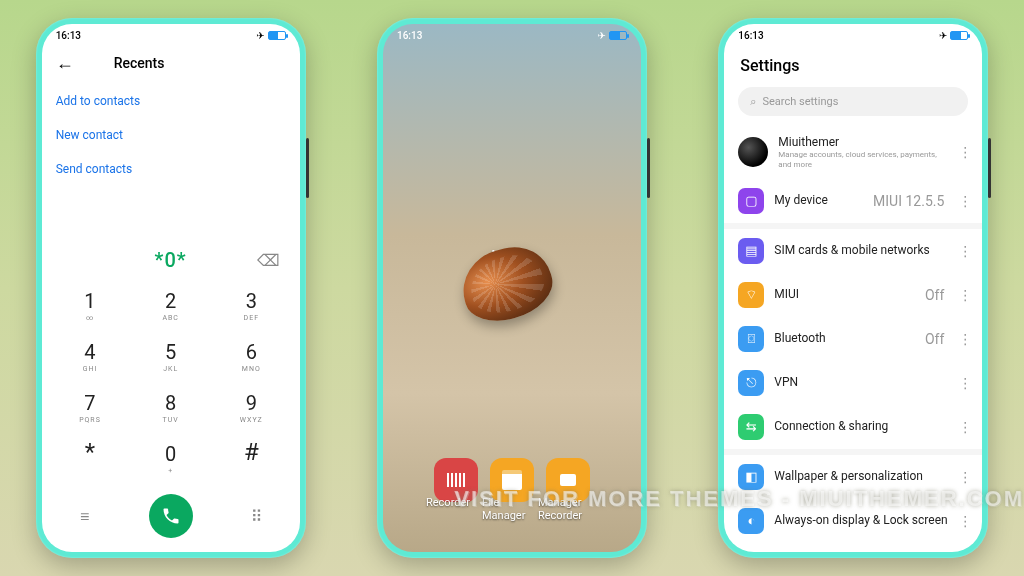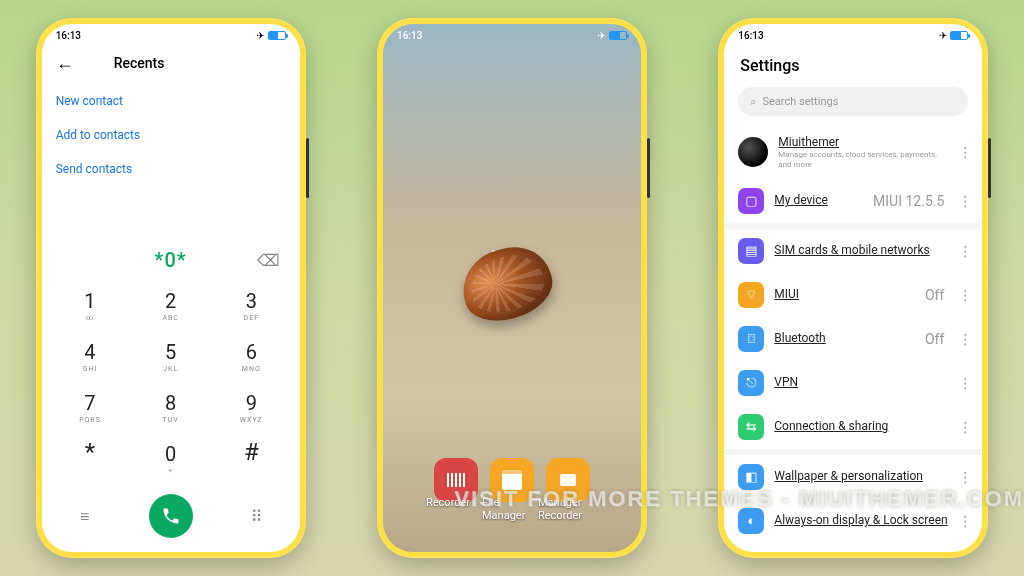--- a/index.html
+++ b/index.html
@@ -4,21 +4,21 @@
 <style>
 * { margin: 0; padding: 0; box-sizing: border-box; font-family: -apple-system, BlinkMacSystemFont, "Segoe UI", Roboto, sans-serif; }
 body {
   width: 1024px; height: 576px;
   background: linear-gradient(180deg, #b7d78c 0%, #cdd9a0 50%, #d9d7b0 100%);
   display: flex; justify-content: space-around; align-items: center;
   position: relative; overflow: hidden;
 }
 .phone {
   width: 270px; height: 540px;
-  background: #fde047; border-radius: 36px; padding: 6px;
+  background: #5eead4; border-radius: 36px; padding: 6px;
   box-shadow: 0 8px 24px rgba(0,0,0,.25), inset 0 0 2px rgba(255,255,255,.4);
   position: relative;
 }
 .phone::after { content:""; position:absolute; right:-3px; top:120px; width:3px; height:60px; background:#333; border-radius:2px; }
 .screen {
   width: 100%; height: 100%; background: #fff; border-radius: 30px;
   overflow: hidden; display: flex; flex-direction: column; position: relative;
 }
 .statusbar { height: 22px; display: flex; justify-content: space-between; align-items: center; padding: 0 14px; font-size: 10px; font-weight: 500; }
 .statusbar .right { display: flex; align-items: center; gap: 3px; }
@@ -61,21 +61,21 @@
 .ic-srec { background:#f5a623; } .ic-srec::before { content:""; width:16px; height:12px; background:#fff; border-radius:2px; position:relative; }
 
 
 .p3-title { font-size: 16px; font-weight: 500; padding: 10px 16px 12px; }
 .search-box { margin: 0 14px 10px; background:#f1f1f1; border-radius: 18px; padding: 8px 12px; font-size: 11px; color:#999; display:flex; align-items:center; gap:6px; }
 .s-list { flex:1; overflow:hidden; }
 .s-item { display:flex; align-items:center; padding: 9px 14px; gap:10px; position:relative; }
 .s-item.gap { border-top: 6px solid #f5f5f5; }
 .s-ic { width:26px; height:26px; border-radius:7px; flex-shrink:0; display:flex; align-items:center; justify-content:center; color:#fff; font-size:13px; }
 .s-txt { flex:1; min-width:0; }
-.s-txt .t { font-size: 12px; color:#222; line-height:1.2;text-decoration:underline; }
+.s-txt .t { font-size: 12px; color:#222; line-height:1.2; }
 .s-txt .d { font-size: 8px; color:#999; line-height:1.2; margin-top:1px; }
 .s-val { font-size: 14px; color:#999; margin-right:4px; }
 .s-more { color:#999; font-size:14px; width:10px; text-align:center; }
 .avatar { width:30px; height:30px; border-radius:50%; background: radial-gradient(circle at 35% 35%, #555 0%, #000 70%); flex-shrink:0; }
 
 .watermark {
   position:absolute; bottom:64px; left:0; right:0; text-align:right;
   font-size: 22px; font-weight: 800; letter-spacing: 2px;
   color: rgba(255,255,255,.55);
   text-shadow: 0 0 4px rgba(120,120,100,.6), 1px 1px 0 rgba(255,255,255,.3);
@@ -94,22 +94,22 @@
           <span class="battery">
             <i></i>
           </span>
         </span>
     </div>
     <div class="p1-head">
       <span class="back-arrow">←</span>
       <span class="title">Recents</span>
     </div>
     <div class="p1-links">
+      <div>Add to contacts</div>
       <div>New contact</div>
-      <div>Add to contacts</div>
       <div>Send contacts</div>
     </div>
     <div class="dialpad-area">
       <div class="dial-display">
         <span class="dial-num">*0*</span>
         <span class="bksp">⌫</span>
       </div>
       <div class="keypad" id="keypad">
           <div class="key">
             <div class="n">1</div>

